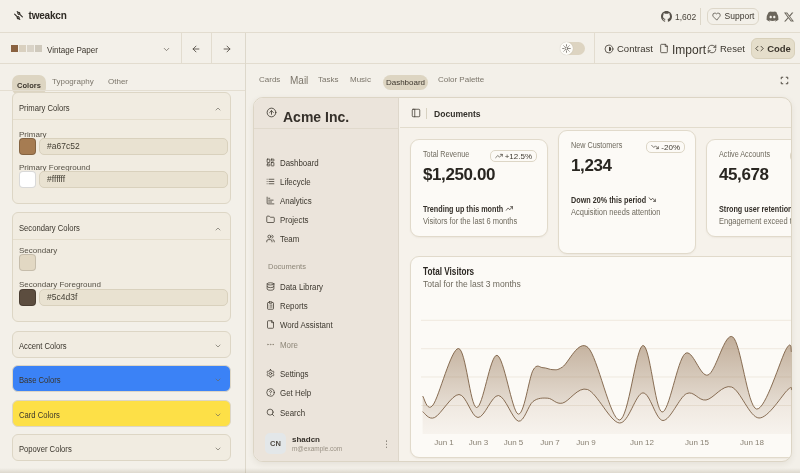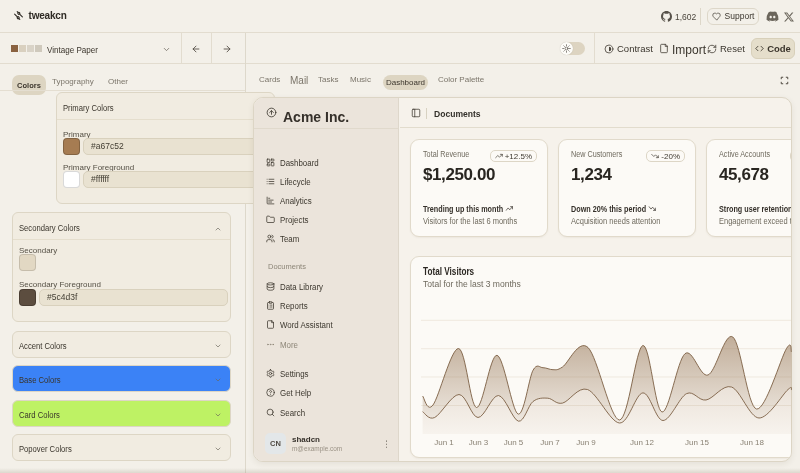--- a/index.html
+++ b/index.html
@@ -118,21 +118,21 @@
 
 <div class="abs" style="left:245px;top:33px;width:1px;height:440px;background:#ddd8cb;"></div>
 
 <div class="abs" style="left:12px;top:75px;width:34px;height:20px;background:#ddd5c2;border-radius:7px;display:flex;align-items:center;justify-content:center;">
   <span style="font-size:7.5px;font-weight:700;color:#3b352c;">Colors</span>
 </div>
 <div class="abs" style="left:52px;top:77px;font-size:8px;color:#7b756a;">Typography</div>
 <div class="abs" style="left:108px;top:77px;font-size:8px;color:#7b756a;">Other</div>
 <div class="abs" style="left:0;top:90px;width:245px;height:1px;background:#e4ded1;"></div>
 
-<div class="abs" style="left:12px;top:92px;width:219px;height:112px;background:#f1ece1;border:1px solid #ddd6c5;border-radius:6px;margin-left:44px;">
+<div class="abs" style="left:12px;top:92px;width:219px;height:112px;background:#f1ece1;border:1px solid #ddd6c5;border-radius:6px;">
   <div style="position:absolute;left:6px;top:10px;font-size:8.5px;font-weight:400;color:#3a352c;white-space:nowrap;transform:scaleX(0.9);transform-origin:0 50%;">Primary Colors</div>
   <svg style="position:absolute;right:8px;top:12px;" width="8" height="8" viewBox="0 0 24 24" fill="none" stroke="#6b665c" stroke-width="2" stroke-linecap="round" stroke-linejoin="round">
       <path d="m18 15-6-6-6 6"></path>
     </svg>
   <div style="position:absolute;left:0;top:26px;width:100%;height:1px;background:#e5decd;"></div>
   <div style="position:absolute;left:6px;top:37px;font-size:8px;color:#555045;">Primary</div>
   <div style="position:absolute;left:6px;top:45px;width:17px;height:17px;background:#a67c52;border:1px solid rgba(0,0,0,0.2);border-radius:4px;"></div>
   <div style="position:absolute;left:26px;top:45px;width:189px;height:17px;background:#e9e2d1;border:1px solid #d9d1bd;border-radius:5px;font-size:8.5px;color:#454035;line-height:15px;padding-left:7px;">#a67c52</div>
   <div style="position:absolute;left:6px;top:70px;font-size:8px;color:#555045;">Primary Foreground</div>
   <div style="position:absolute;left:6px;top:78px;width:17px;height:17px;background:#ffffff;border:1px solid rgba(0,0,0,0.15);border-radius:4px;"></div>
@@ -157,21 +157,21 @@
   <svg style="position:absolute;right:8px;top:10px;" width="8" height="8" viewBox="0 0 24 24" fill="none" stroke="#6b665c" stroke-width="2" stroke-linecap="round" stroke-linejoin="round">
       <path d="m6 9 6 6 6-6"></path>
     </svg>
 </div>
 <div class="abs" style="left:12px;top:365px;width:219px;height:27px;background:#3b82f6;border:1px solid #ddd6c5;border-radius:6px;">
   <div style="position:absolute;left:6px;top:9px;font-size:8.5px;font-weight:400;color:#3a352c;white-space:nowrap;transform:scaleX(0.9);transform-origin:0 50%;">Base Colors</div>
   <svg style="position:absolute;right:8px;top:10px;" width="8" height="8" viewBox="0 0 24 24" fill="none" stroke="#6b665c" stroke-width="2" stroke-linecap="round" stroke-linejoin="round">
       <path d="m6 9 6 6 6-6"></path>
     </svg>
 </div>
-<div class="abs" style="left:12px;top:400px;width:219px;height:27px;background:#bef264;border:1px solid #ddd6c5;border-radius:6px;">
+<div class="abs" style="left:12px;top:400px;width:219px;height:27px;background:#fde047;border:1px solid #ddd6c5;border-radius:6px;">
   <div style="position:absolute;left:6px;top:9px;font-size:8.5px;font-weight:400;color:#3a352c;white-space:nowrap;transform:scaleX(0.9);transform-origin:0 50%;">Card Colors</div>
   <svg style="position:absolute;right:8px;top:10px;" width="8" height="8" viewBox="0 0 24 24" fill="none" stroke="#6b665c" stroke-width="2" stroke-linecap="round" stroke-linejoin="round">
       <path d="m6 9 6 6 6-6"></path>
     </svg>
 </div>
 <div class="abs" style="left:12px;top:434px;width:219px;height:27px;background:#f1ece1;border:1px solid #ddd6c5;border-radius:6px;">
   <div style="position:absolute;left:6px;top:9px;font-size:8.5px;font-weight:400;color:#3a352c;white-space:nowrap;transform:scaleX(0.9);transform-origin:0 50%;">Popover Colors</div>
   <svg style="position:absolute;right:8px;top:10px;" width="8" height="8" viewBox="0 0 24 24" fill="none" stroke="#6b665c" stroke-width="2" stroke-linecap="round" stroke-linejoin="round">
       <path d="m6 9 6 6 6-6"></path>
     </svg>
@@ -343,21 +343,21 @@
       </div>
       <div style="position:absolute;left:12px;top:25px;font-size:17px;font-weight:600;color:#292621;letter-spacing:-0.4px;">$1,250.00</div>
       <div style="position:absolute;left:12px;top:64px;font-size:8.5px;font-weight:600;color:#35302a;white-space:nowrap;transform:scaleX(0.85);transform-origin:0 50%;">Trending up this month
         <svg style="display:inline-block;vertical-align:-1px;" width="9" height="9" viewBox="0 0 24 24" fill="none" stroke="#35302a" stroke-width="2" stroke-linecap="round" stroke-linejoin="round">
             <path d="m22 7-8.5 8.5-5-5L2 17"></path>
             <path d="M16 7h6v6"></path>
           </svg>
       </div>
       <div style="position:absolute;left:12px;top:76px;font-size:8.5px;color:#6f6a5e;white-space:nowrap;transform:scaleX(0.88);transform-origin:0 50%;">Visitors for the last 6 months</div>
     </div>
-    <div style="position:absolute;left:158px;top:41px;width:138px;height:98px;background:#fcfaf6;border:1px solid #e1dacb;border-radius:9px;box-shadow:0 1px 2px rgba(80,65,40,0.06);">
+    <div style="position:absolute;left:158px;top:32px;width:138px;height:124px;background:#fcfaf6;border:1px solid #e1dacb;border-radius:9px;box-shadow:0 1px 2px rgba(80,65,40,0.06);">
       <div style="position:absolute;left:12px;top:8.5px;font-size:8.5px;color:#6f6a5e;white-space:nowrap;transform:scaleX(0.85);transform-origin:0 50%;">New Customers</div>
       <div style="position:absolute;right:10px;top:10px;height:12px;border:1px solid #ddd6c6;border-radius:5px;display:flex;align-items:center;padding:0 4px;gap:2px;">
         <svg width="8" height="8" viewBox="0 0 24 24" fill="none" stroke="#3f3a31" stroke-width="2" stroke-linecap="round" stroke-linejoin="round">
             <path d="m22 17-8.5-8.5-5 5L2 7"></path>
             <path d="M16 17h6v-6"></path>
           </svg>
         <span style="font-size:8px;color:#3f3a31;">-20%</span>
       </div>
       <div style="position:absolute;left:12px;top:25px;font-size:17px;font-weight:600;color:#292621;letter-spacing:-0.4px;">1,234</div>
       <div style="position:absolute;left:12px;top:64px;font-size:8.5px;font-weight:600;color:#35302a;white-space:nowrap;transform:scaleX(0.85);transform-origin:0 50%;">Down 20% this period

